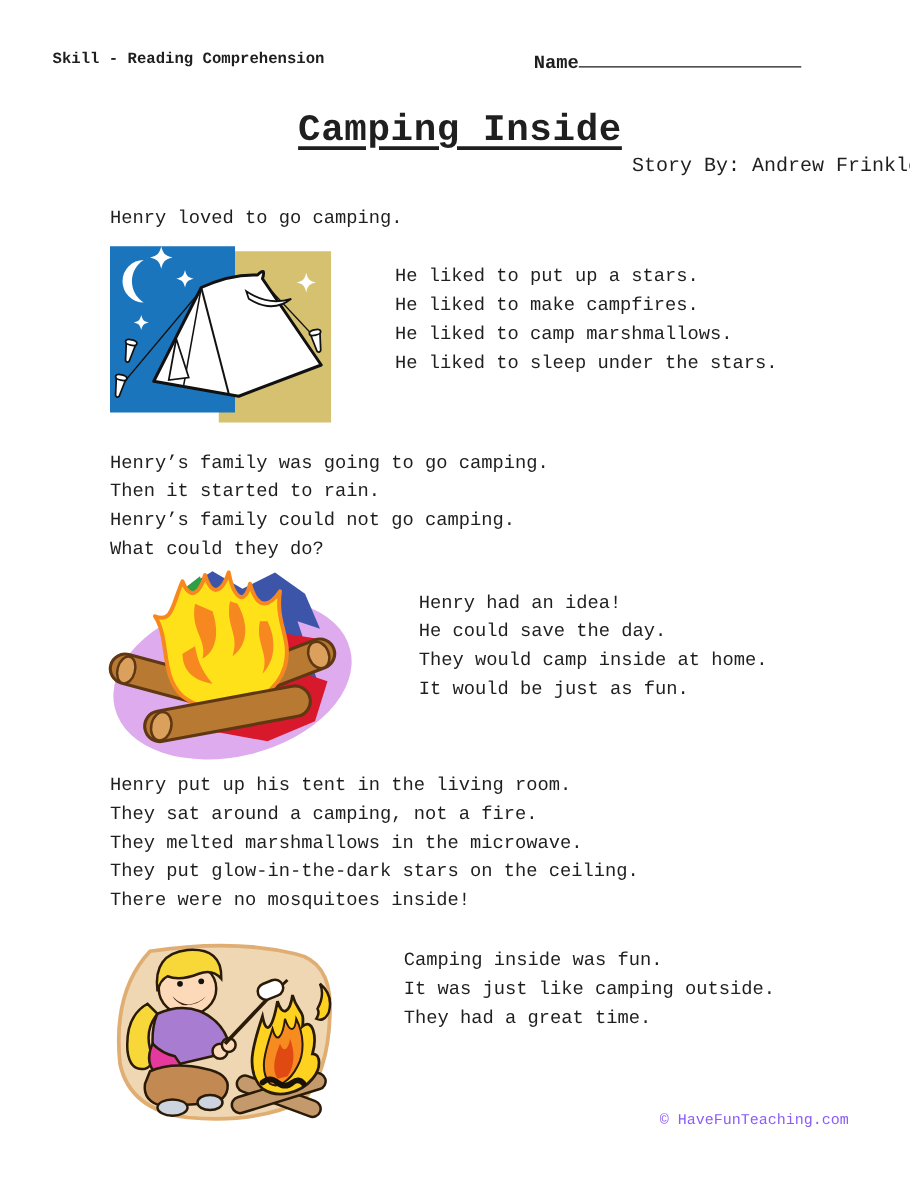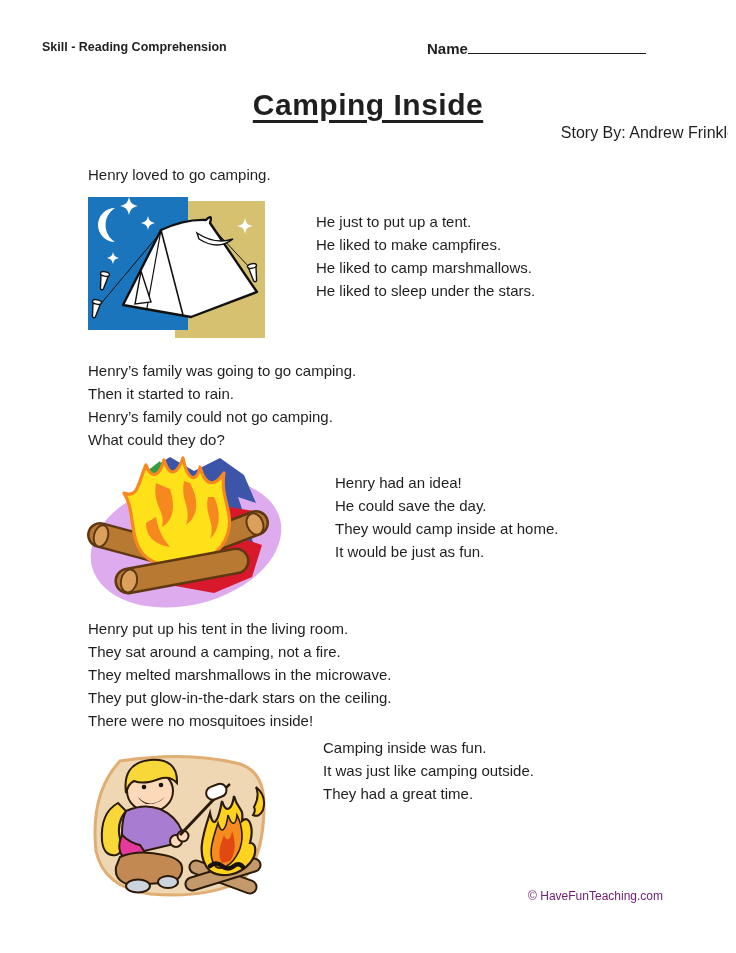--- a/index.html
+++ b/index.html
@@ -1,41 +1,41 @@
 <!DOCTYPE html>
 <html><head>
 <meta charset="utf-8">
 <style>
   html,body { margin:0; padding:0; background:#ffffff; }
   .page {
     position:relative; width:728px; height:953px; background:#ffffff;
-    font-family:Liberation Sans, sans-serif; color:#1f1f1f; overflow:hidden;
+    font-family:Liberation Mono, monospace; color:#1f1f1f; overflow:hidden;
   }
   .abs { position:absolute; }
   .hdr-left { left:42px; top:40px; font-size:12.5px; font-weight:600; white-space:nowrap; }
   .hdr-name { left:427px; top:40px; font-size:15px; font-weight:600; white-space:nowrap; }
   .name-rule { display:inline-block; width:178px; height:13px; border-bottom:1.5px solid #1a1a1a; }
   .title-wrap { left:0; top:88px; width:736px; text-align:center; }
   .title-wrap span {
     font-size:30px; font-weight:700; letter-spacing:0.5px;
     text-decoration:underline; text-decoration-thickness:2.5px; text-underline-offset:5px;
   }
   .byline { left:0; top:124px; width:736px; text-align:right; font-size:16px; }
   .story { font-size:15px; line-height:23px; }
   .story .line { white-space:nowrap; }
   .intro      { left:88px;  top:163px; }
   .tent-text  { left:316px; top:210px; }
   .para2      { left:88px;  top:359px; }
   .fire-text  { left:335px; top:471px; }
   .para3      { left:88px;  top:617px; }
-  .girl-text  { left:323px; top:736px; }
+  .girl-text  { left:323px; top:757px; }
   .tent-art   { left:85px;  top:192px; width:180px; height:148px; }
   .fire-art   { left:86px;  top:453px; width:196px; height:157px; }
   .girl-art   { left:86px;  top:753px; width:186px; height:147px; }
-  .footer { left:0; top:889px; width:663px; text-align:right; font-size:12px; color:#701a75; }
+  .footer { left:16px; top:889px; width:663px; text-align:right; font-size:12px; color:#8b5cf6; }
   svg { display:block; width:100%; height:100%; }
 </style>
 </head>
 <body>
 
 <div class="page">
 
   <div class="abs hdr-left">Skill - Reading Comprehension</div>
   <div class="abs hdr-name">
     <span>Name</span><span class="name-rule"></span>
@@ -79,21 +79,21 @@
       </g>
       <path d="M76,38 Q100,27 121,28 Q128,21 125,31 L172,100 L106,125 L38,113 Z" fill="#ffffff" stroke="#111" stroke-width="2.4" stroke-linejoin="round"></path>
       <path d="M76,38 L98,123" stroke="#111" stroke-width="1.6" fill="none"></path>
       <path d="M76,38 L62,116" stroke="#111" stroke-width="1.2" fill="none"></path>
       <path d="M56,79 L50,112 L66,110 Z" fill="#ffffff" stroke="#111" stroke-width="1.4"></path>
       <path d="M112,41 Q130,53 148,47 Q133,59 114,47 Z" fill="#ffffff" stroke="#111" stroke-width="1.4"></path>
     </svg>
   </div>
 
   <div class="abs story tent-text">
-    <div class="line">He just to put up a tent.</div>
+    <div class="line">He liked to put up a stars.</div>
     <div class="line">He liked to make campfires.</div>
     <div class="line">He liked to camp marshmallows.</div>
     <div class="line">He liked to sleep under the stars.</div>
   </div>
 
   <div class="abs story para2">
     <div class="line">Henry’s family was going to go camping.</div>
     <div class="line">Then it started to rain.</div>
     <div class="line">Henry’s family could not go camping.</div>
     <div class="line">What could they do?</div>

